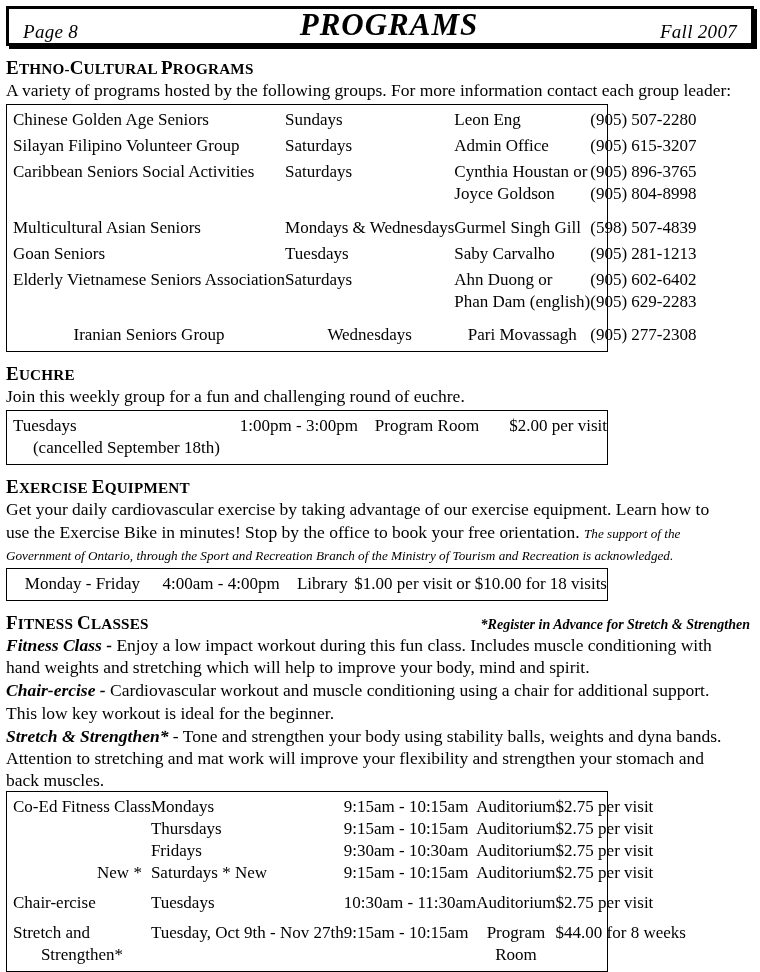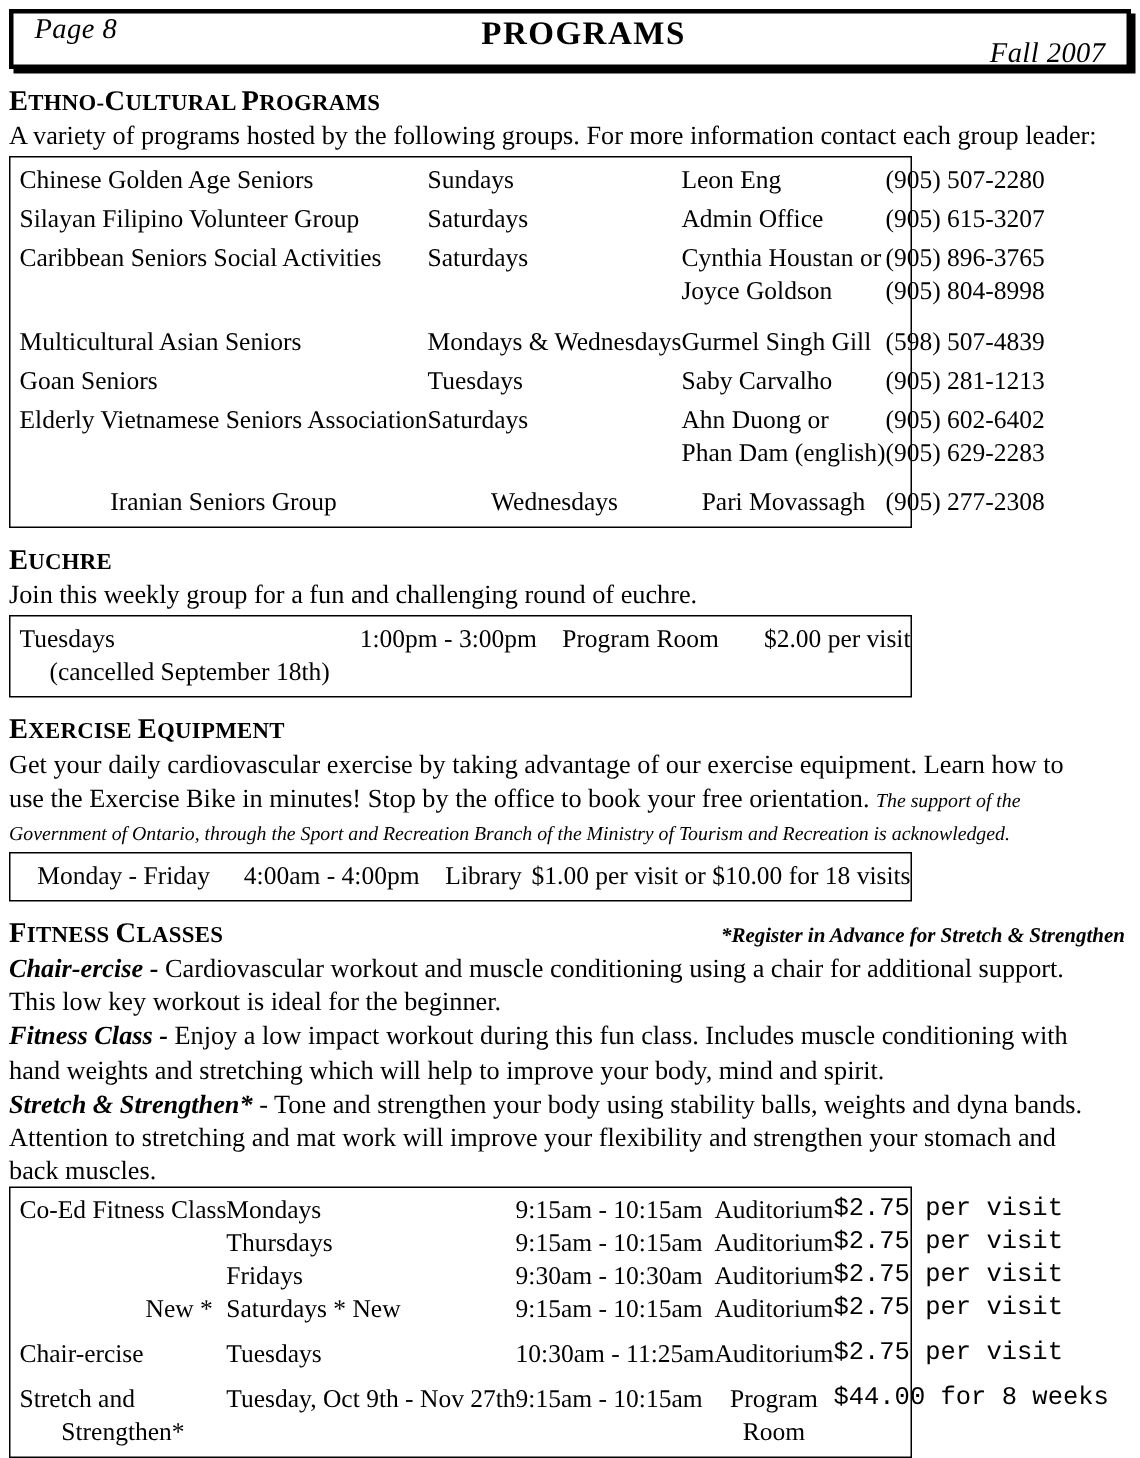--- a/index.html
+++ b/index.html
@@ -31,36 +31,37 @@
     height: 40px;
     box-sizing: border-box;
     position: relative;
     background: #fff;
     box-shadow: 3px 3px 0 #000;
   }
   .masthead-inner {
     position: absolute;
     inset: 0;
     display: flex;
-    align-items: flex-start;
+    align-items: flex-end;
     justify-content: space-between;
     padding: 0 14px;
     gap: 44px;
   }
   .mast-page {
     font-style: italic;
     font-size: 19px;
     letter-spacing: .3px;
   }
   .mast-title {
     position: absolute;
     left: 18px; right: 0;
     text-align: center;
     font-weight: bold;
-    font-size: 22px;
+    font-style: italic;
+    font-size: 31px;
     letter-spacing: 1px;
   }
   .mast-term {
     font-style: italic;
     font-size: 19px;
     margin-left: auto;
     letter-spacing: .3px;
     margin-top: 16px;
   }
 
@@ -148,21 +149,21 @@
   .t-exer .c1 { width: 201px; padding-left: 6px; }
   .t-exer .c2 { width: 195px; }
   .t-exer .c3 { width: 98px; }
   .t-exer .c4 { width: auto; }
 
   
   .t-fit .c1 { width: 146px; padding-left: 6px; margin-top: 33px; }
   .t-fit .c2 { width: 208px; }
   .t-fit .c3 { width: 150px; }
   .t-fit .c4 { width: 98px; }
-  .t-fit .c5 { width: auto; font-family: Liberation Mono, monospace; }
+  .t-fit .c5 { width: auto; }
   .t-fit .rt { text-align: right; padding-right: 9px; }
   .t-fit tr.gap td { height: 8px; line-height: 8px; font-size: 1px; }
 </style>
 </head>
 <body>
 
 <div class="page">
 
   <div class="masthead">
     <div class="masthead-inner">
@@ -278,22 +279,22 @@
         </tr>
       </tbody>
     </table>
   </div>
 
   <div class="head-row">
     <div class="sec-head"><span>F</span><span class="sc">ITNESS </span><span>C</span><span class="sc">LASSES</span></div>
     <div class="head-note">*Register in Advance for Stretch &amp; Strengthen</div>
   </div>
 
+  <p class="para"><span class="lead">Fitness Class -</span><span> Enjoy a low impact workout during this fun class.  Includes muscle conditioning with hand weights and stretching which will help to improve your body, mind and spirit.</span></p>
   <p class="para"><span class="lead">Chair-ercise -</span><span> Cardiovascular workout and muscle conditioning using a chair for additional support. This low key workout is ideal for the beginner.</span></p>
-  <p class="para"><span class="lead">Fitness Class -</span><span> Enjoy a low impact workout during this fun class.  Includes muscle conditioning with hand weights and stretching which will help to improve your body, mind and spirit.</span></p>
   <p class="para"><span class="lead">Stretch &amp; Strengthen*</span><span> - Tone and strengthen your body using stability balls, weights and dyna bands. Attention to stretching and mat work will improve your flexibility and strengthen your stomach and back muscles.</span></p>
 
   <div class="tbl" style="margin-top:-2px;">
     <table class="t-fit">
       <tbody>
         <tr class="first">
           <td class="c1">Co-Ed Fitness Class</td>
           <td class="c2">Mondays</td>
           <td class="c3">9:15am - 10:15am</td>
           <td class="c4">Auditorium</td>
@@ -319,21 +320,21 @@
           <td class="c3">9:15am - 10:15am</td>
           <td class="c4">Auditorium</td>
           <td class="c5">$2.75 per visit</td>
         </tr>
         <tr class="gap">
             <td colspan="5"></td>
           </tr>
         <tr>
           <td class="c1">Chair-ercise</td>
           <td class="c2">Tuesdays</td>
-          <td class="c3">10:30am - 11:25am</td>
+          <td class="c3">10:30am - 11:30am</td>
           <td class="c4">Auditorium</td>
           <td class="c5">$2.75 per visit</td>
         </tr>
         <tr class="gap">
             <td colspan="5"></td>
           </tr>
         <tr>
           <td class="c1">Stretch and</td>
           <td class="c2">Tuesday, Oct 9th - Nov 27th</td>
           <td class="c3">9:15am - 10:15am</td>

